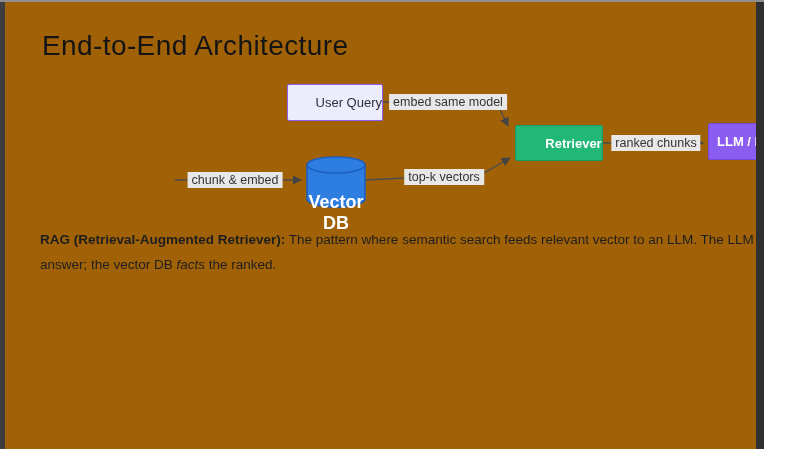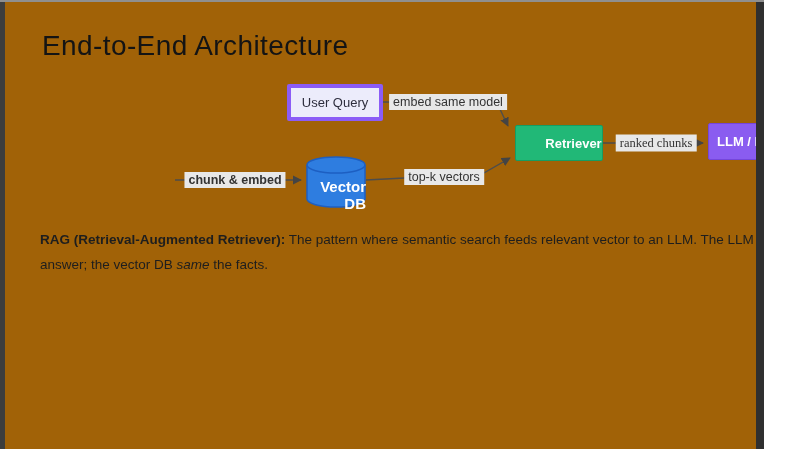--- a/index.html
+++ b/index.html
@@ -15,41 +15,41 @@
   .slide-title{
     position:absolute;left:42px;top:30px;
     font-size:28px;letter-spacing:0.4px;color:#141414;font-weight:400;
   }
 
   
   .node{
     position:absolute;z-index:3;display:flex;align-items:center;justify-content:center;
     font-size:13px;box-sizing:border-box;border-radius:2px;
   }
-  .node-light{background:#ECECFB;border:4px solid #8b5cf6;color:#2e2e3e;}
+  .node-light{background:#ECECFB;border:1px solid #8b5cf6;color:#2e2e3e;justify-content:flex-end;}
   .node-user-query{left:287px;top:84px;width:96px;height:37px;}
   .node-content-pipeline{left:51px;top:161px;width:124px;height:38px;}
   .node-retriever{left:515px;top:125px;width:88px;height:36px;background:#21B877;border:1px solid #169c62;color:#ffffff;font-weight:700;padding-left:29px;}
   .node-llm{left:708px;top:123px;width:112px;height:37px;background:#8A5CF0;border:1px solid #7546da;color:#ffffff;font-weight:700;}
   .cylinder-wrap{position:absolute;left:306px;top:156px;width:60px;height:52px;z-index:3;}
   .cylinder-label{
-    position:absolute;left:0;top:22px;width:100%;text-align:right;
-    color:#ffffff;font-size:15px;font-weight:700;
+    position:absolute;left:0;top:36px;width:100%;text-align:center;
+    color:#ffffff;font-size:18px;font-weight:700;
   }
 
   
   .edge-label{
     position:absolute;z-index:2;transform:translate(-50%,-50%);
     background:#e8e8e8;color:#333333;font-size:12.5px;
     padding:1px 4px;white-space:nowrap;
   }
-  .lbl-chunk-embed{left:235px;top:180px;font-weight:bold;}
+  .lbl-chunk-embed{left:235px;top:180px;}
   .lbl-embed-same-model{left:448px;top:102px;}
   .lbl-top-k{left:444px;top:177px;text-align:right;}
-  .lbl-ranked-chunks{left:656px;top:143px;font-family:Liberation Serif, serif;}
+  .lbl-ranked-chunks{left:656px;top:143px;}
 
   .arrows{position:absolute;left:0;top:0;z-index:1;pointer-events:none;}
 
   
   .caption{
     position:absolute;left:40px;top:227px;z-index:3;
     font-size:13.5px;color:#1e1e1e;line-height:25px;
   }
   .caption .line{white-space:nowrap;}
   .caption b{font-weight:700;}
@@ -101,16 +101,16 @@
 
   <div class="node node-llm">
     <span>LLM / Reranker</span>
   </div>
 
   <div class="caption">
     <div class="line">
       <b>RAG (Retrieval-Augmented Retriever):</b><span> The pattern where semantic search feeds relevant vector to an LLM. The LLM </span><i>generates</i>
     </div>
     <div class="line">
-      <span>answer; the vector DB </span><i>same</i><span> the facts.</span>
+      <span>answer; the vector DB </span><i>facts</i><span> the ranked.</span>
     </div>
   </div>
 </div>
 
 </body></html>

